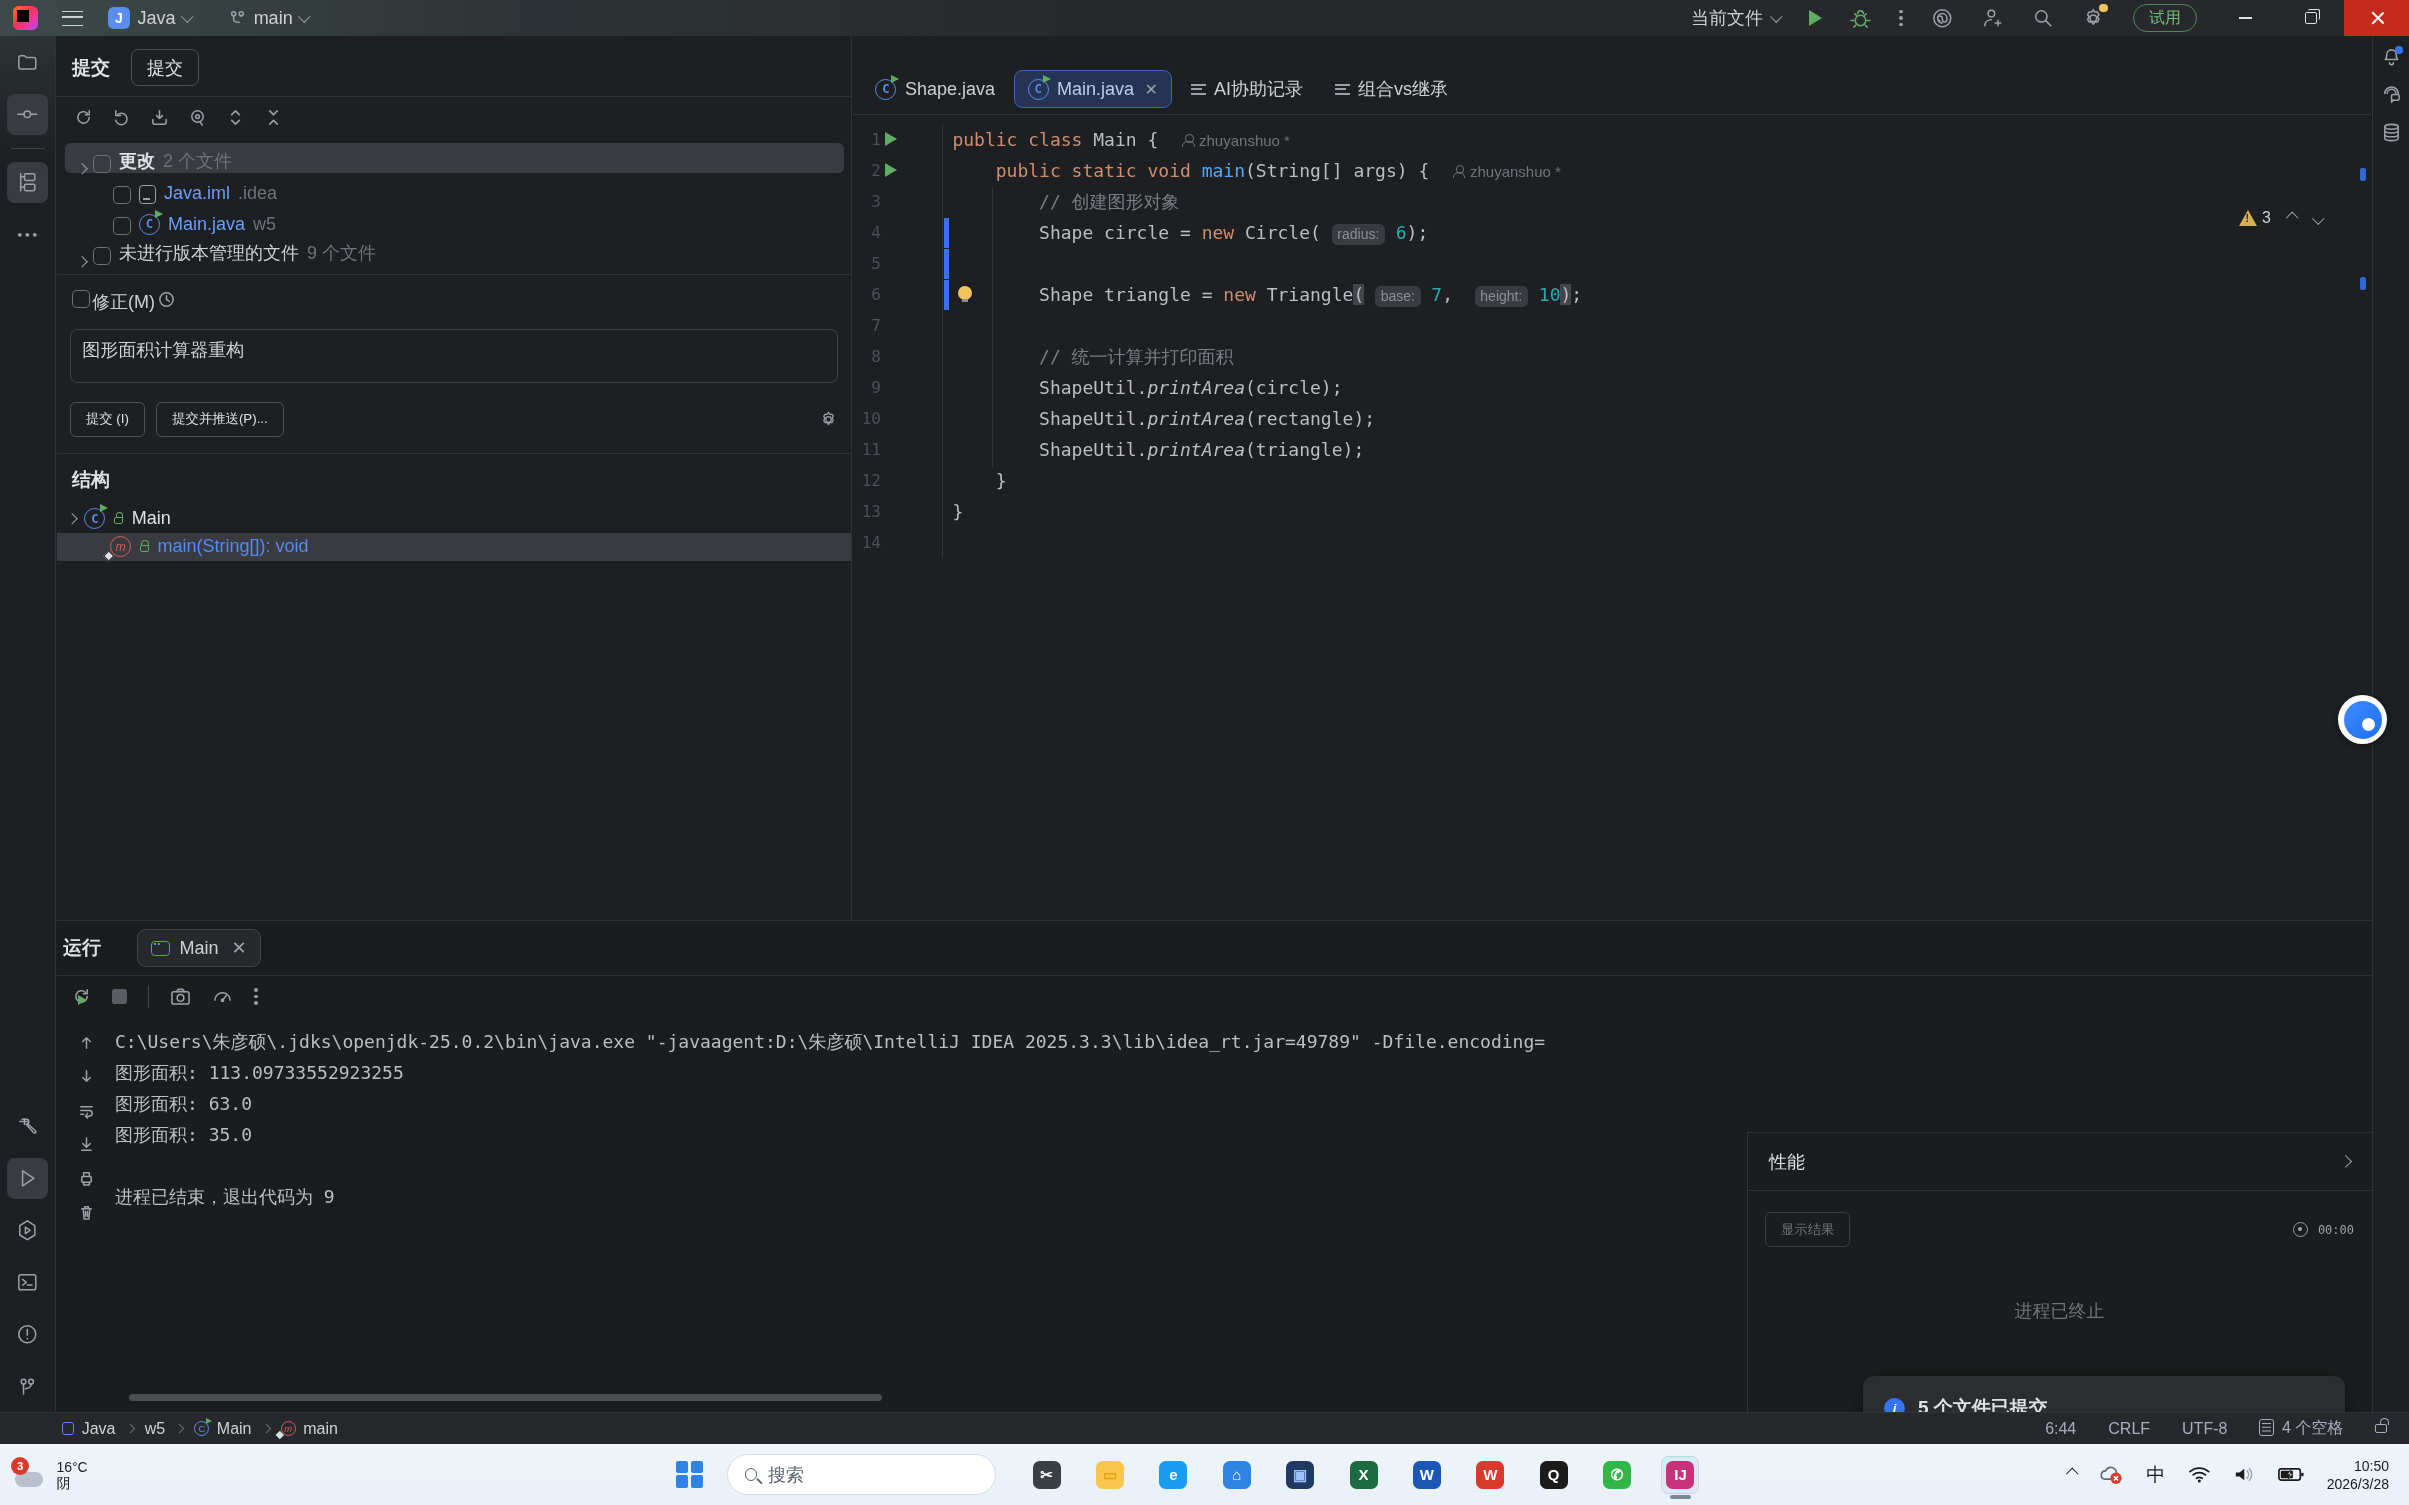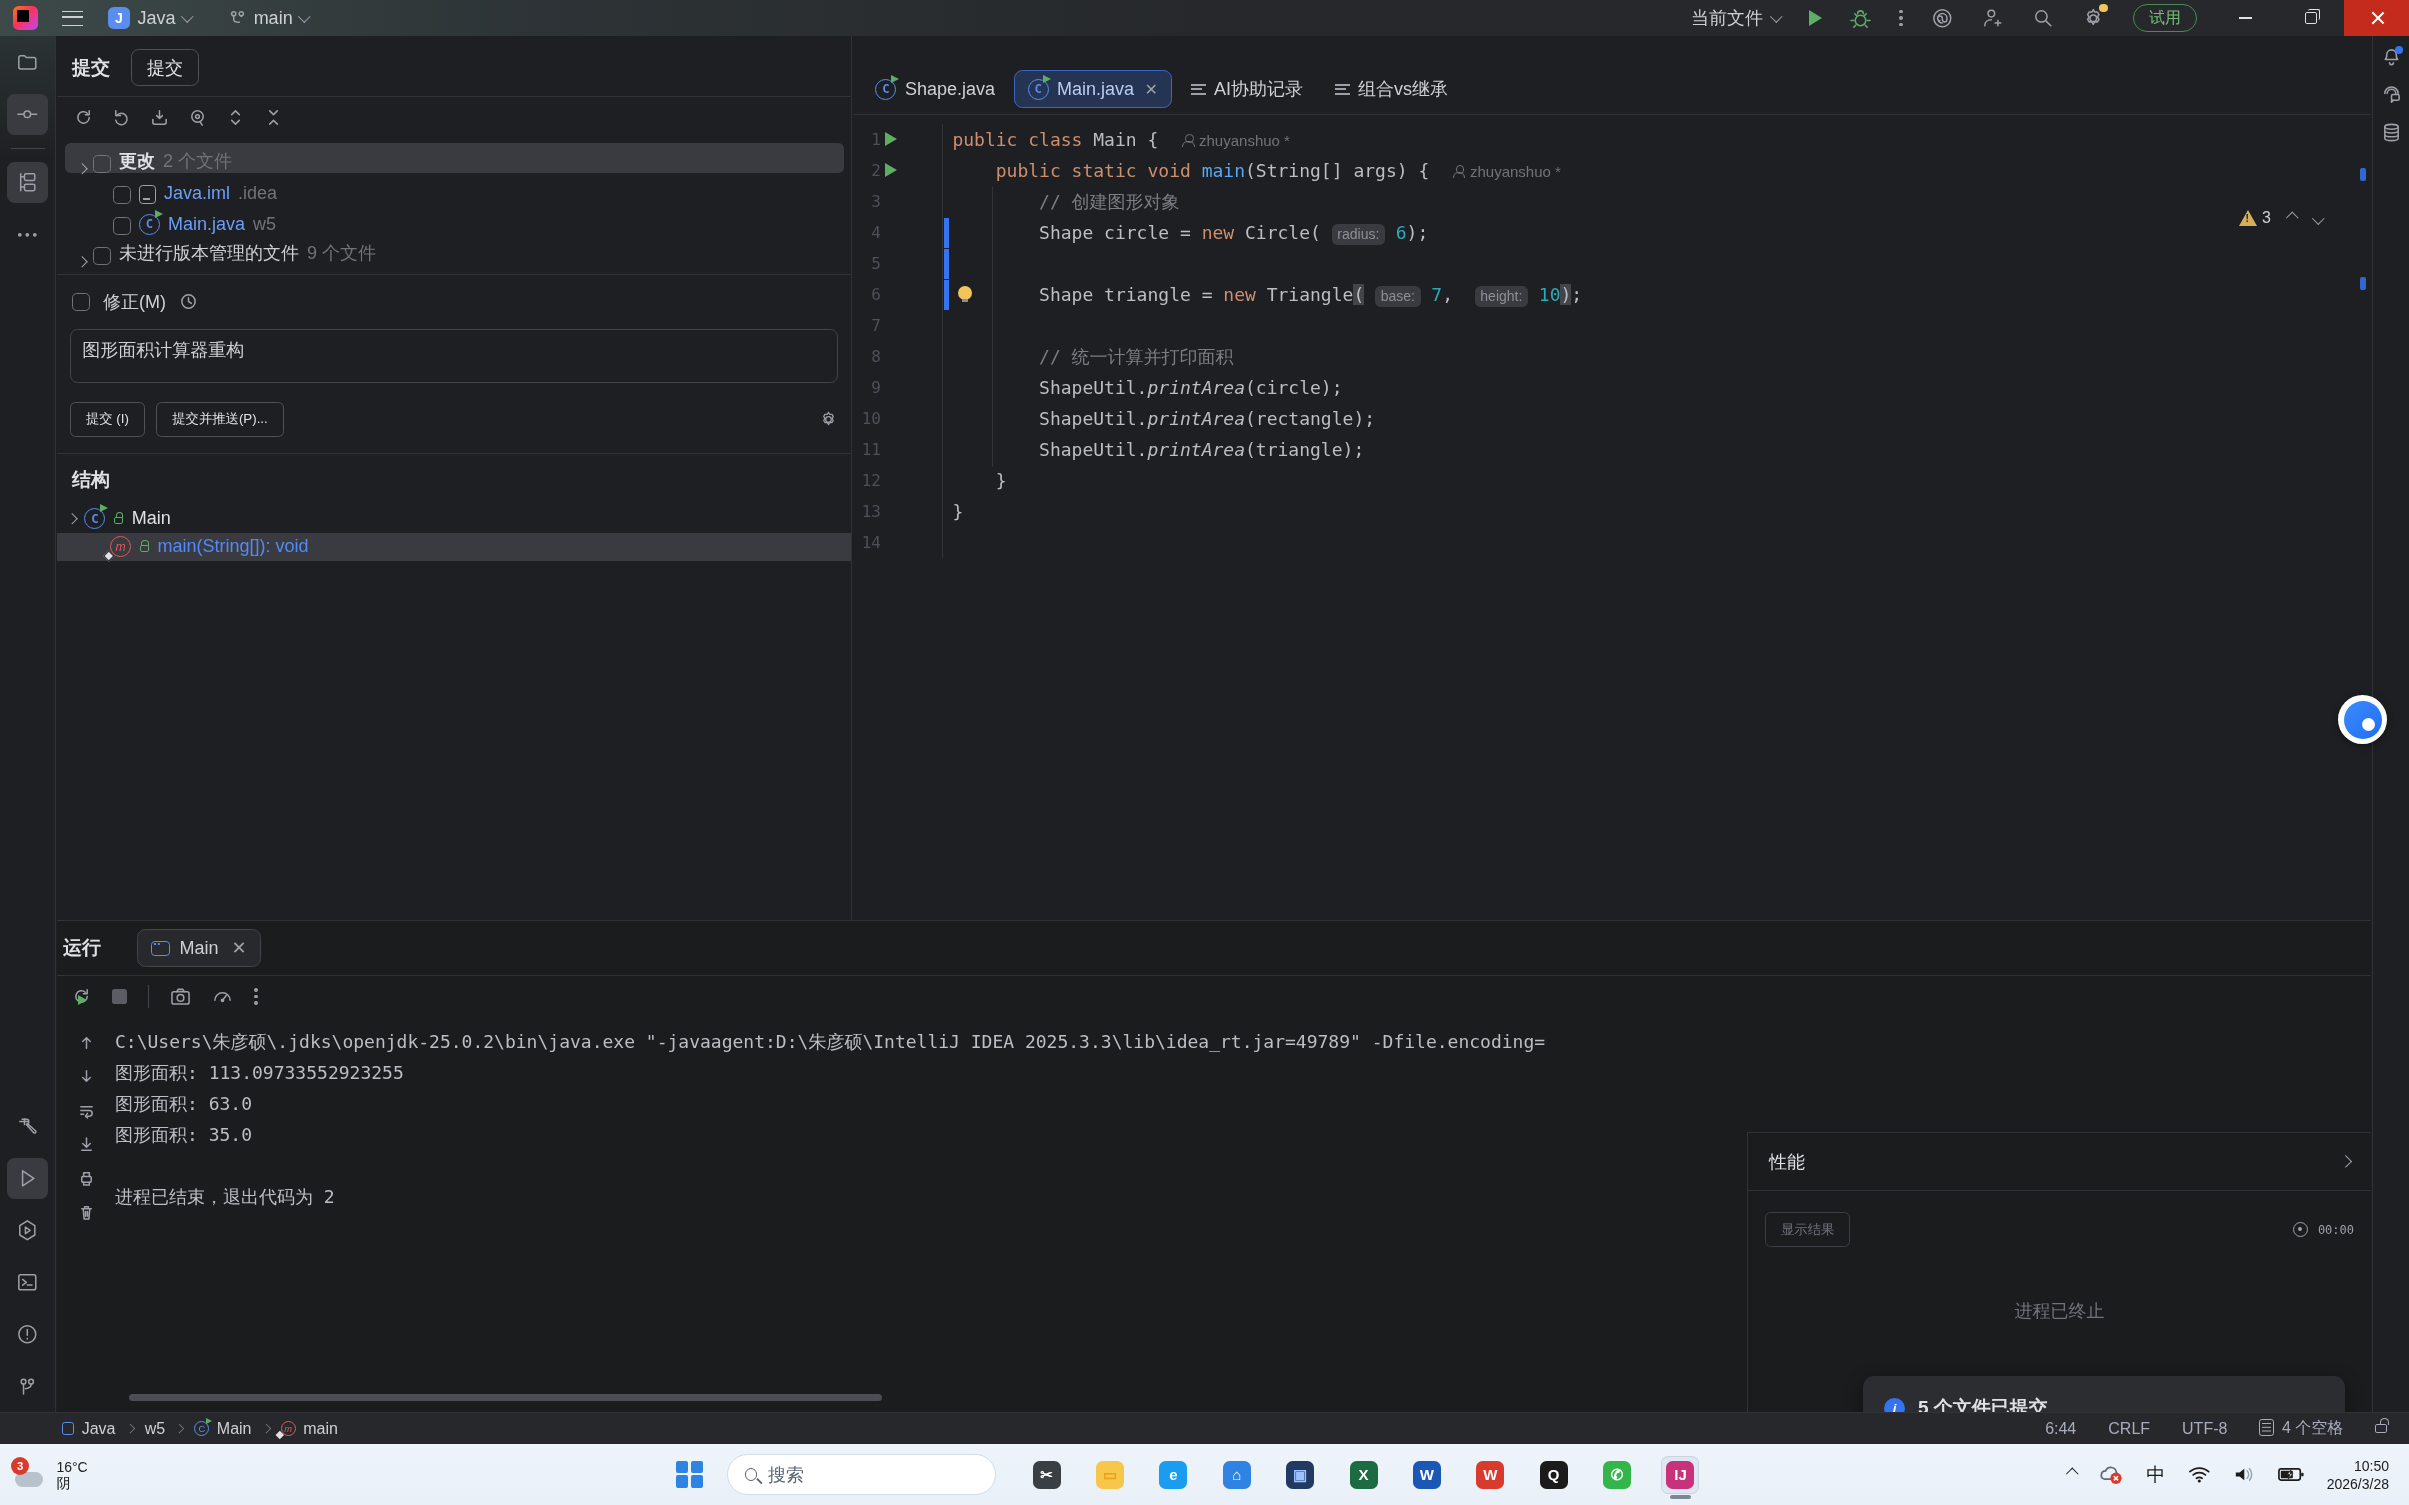--- a/index.html
+++ b/index.html
@@ -58,21 +58,21 @@
 .trow{display:flex;align-items:flex-end;gap:8px;height:30px;padding-left:13px;margin:0.9px 7.5px;border-radius:5.6px}
 .trow.sel{background:#393b40}
 .tchev{width:7.5px;height:7.5px;border-right:1.5px solid #9da0a8;border-bottom:1.5px solid #9da0a8;transform:rotate(45deg);margin-top:-2.8px}
 .tchev.col{transform:rotate(-45deg);margin-top:0}
 .cb{width:18px;height:18px;border:1.5px solid #6f737a;border-radius:4.7px;background:transparent;flex:none}
 .tname{color:#dfe1e5;font-weight:bold}
 .tcount{color:#6f737a}
 .fname{color:#6c9ef8}
 .fpath{color:#6f737a}
 .indent1{margin-left:43px}
-.amend{display:flex;align-items:center;gap:13px;padding:15px 15px 5.6px}
+.amend{display:flex;align-items:flex-start;gap:2px;padding:15px 15px 5.6px}
 .msgbox{margin:9.4px 13px;border:0.9px solid #43454a;border-radius:7.5px;height:54px;padding:8.5px 11.3px;color:#ced0d6;background:#1e1f22}
 .cp-btns{display:flex;align-items:center;gap:11.3px;padding:9.4px 13px}
 .btn{border:0.9px solid #4e5157;border-radius:5.6px;padding:7.5px 15px;color:#dfe1e5;background:transparent}
 .cp-gear{margin-left:auto}
 .sp-head{padding:13px 15px 11.3px;font-weight:bold;font-size:19px;color:#dfe1e5}
 .srow{display:flex;align-items:center;gap:8.5px;height:28px;padding-left:11.3px}
 .srow.sel{background:#393b40}
 .meth{color:#548af7}
 .cls-ic{width:21px;height:21px;border-radius:50%;border:1.9px solid #5b8def;color:#5b8def;font-size:12.2px;font-weight:bold;display:flex;align-items:center;justify-content:center;position:relative;font-family:"DejaVu Sans Mono",monospace}
 .cls-ic .runover{position:absolute;right:-3.8px;top:-4.7px;width:0;height:0;border-left:8.5px solid #5fad65;border-top:4.7px solid transparent;border-bottom:4.7px solid transparent}
@@ -624,21 +624,21 @@
           <path class="ic" d="M9 2v9M5 8l4 4 4-4M4 15h10"></path>
         </svg>
       <svg width="17" height="17" viewBox="0 0 18 18">
           <rect class="ic" x="4" y="7" width="10" height="6" rx="1"></rect>
           <path class="ic" d="M6 7V3h6v4M6 13v3h6v-3"></path>
         </svg>
       <svg width="17" height="17" viewBox="0 0 18 18">
           <path class="ic" d="M4 5h10M7 5V3h4v2M5.5 5l1 11h5l1-11M8 8v5M10 8v5"></path>
         </svg>
     </div>
-    <div class="console" id="console-out"><div>C:\Users\朱彦硕\.jdks\openjdk-25.0.2\bin\java.exe "-javaagent:D:\朱彦硕\IntelliJ IDEA 2025.3.3\lib\idea_rt.jar=49789" -Dfile.encoding=</div><div>图形面积: 113.09733552923255</div><div>图形面积: 63.0</div><div>图形面积: 35.0</div><div>&nbsp;</div><div>进程已结束，退出代码为 2</div></div>
+    <div class="console" id="console-out"><div>C:\Users\朱彦硕\.jdks\openjdk-25.0.2\bin\java.exe "-javaagent:D:\朱彦硕\IntelliJ IDEA 2025.3.3\lib\idea_rt.jar=49789" -Dfile.encoding=</div><div>图形面积: 113.09733552923255</div><div>图形面积: 63.0</div><div>图形面积: 35.0</div><div>&nbsp;</div><div>进程已结束，退出代码为 9</div></div>
     <div class="hscroll"></div>
     <div class="perf">
       <div class="perf-head">
         <span>性能</span>
         <div class="perf-chev"></div>
       </div>
       <div class="perf-row">
         <button class="btn disabled">显示结果</button>
         <div class="timer">
           <div class="timer-ic"></div>

